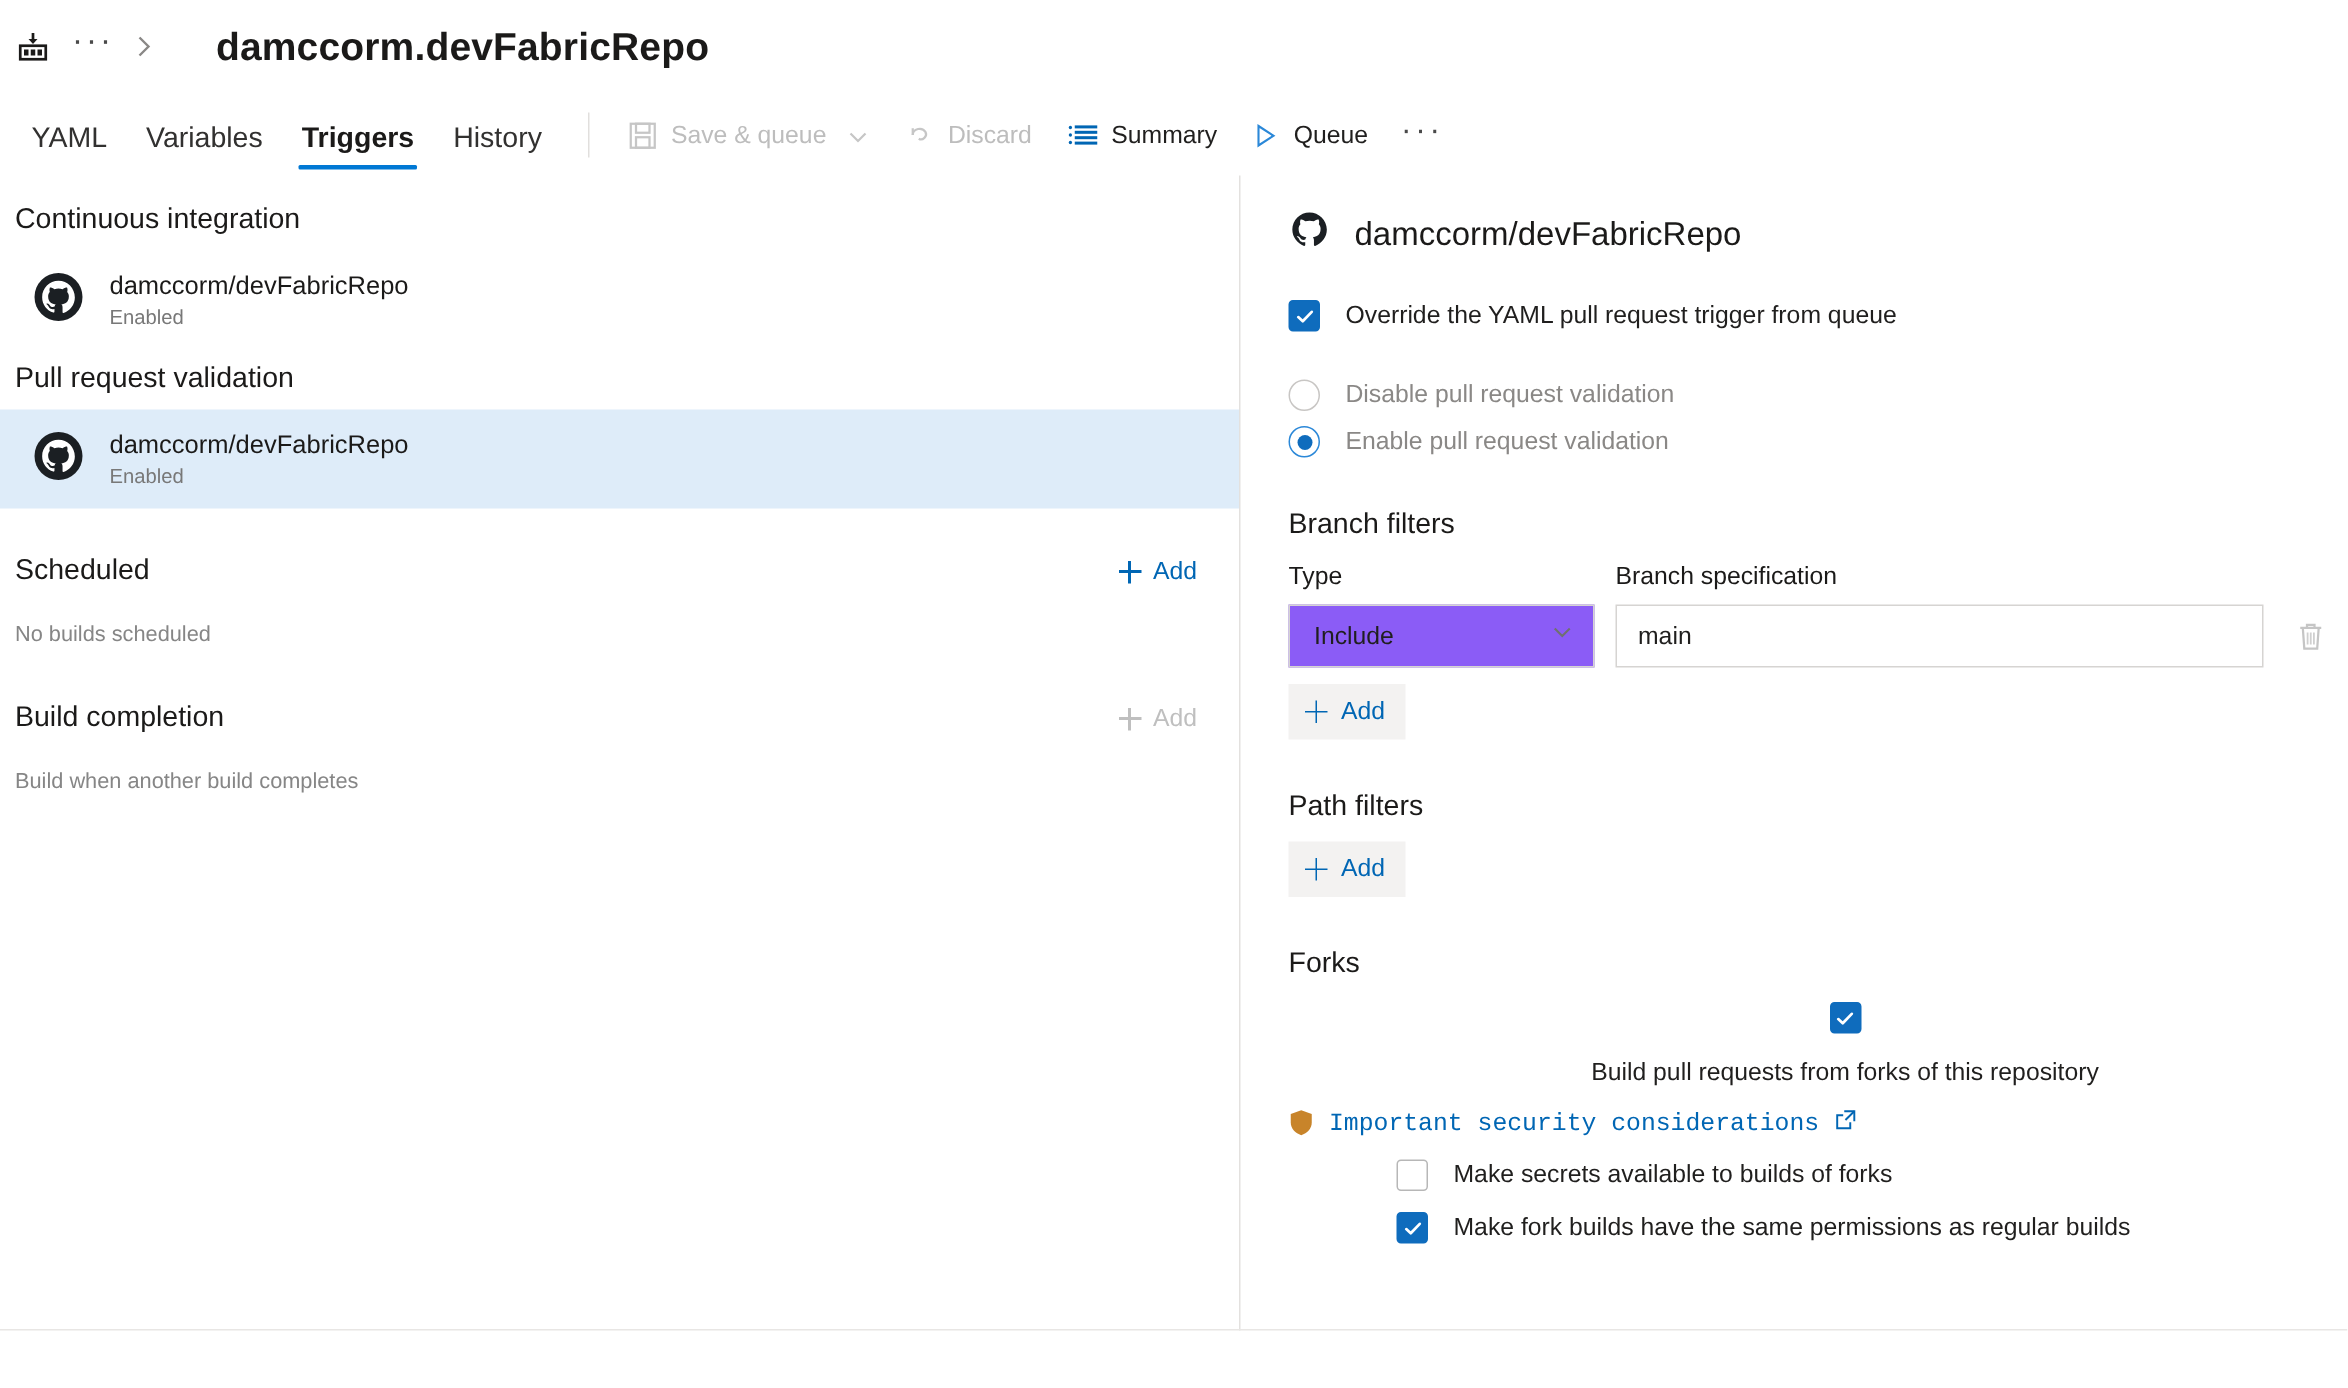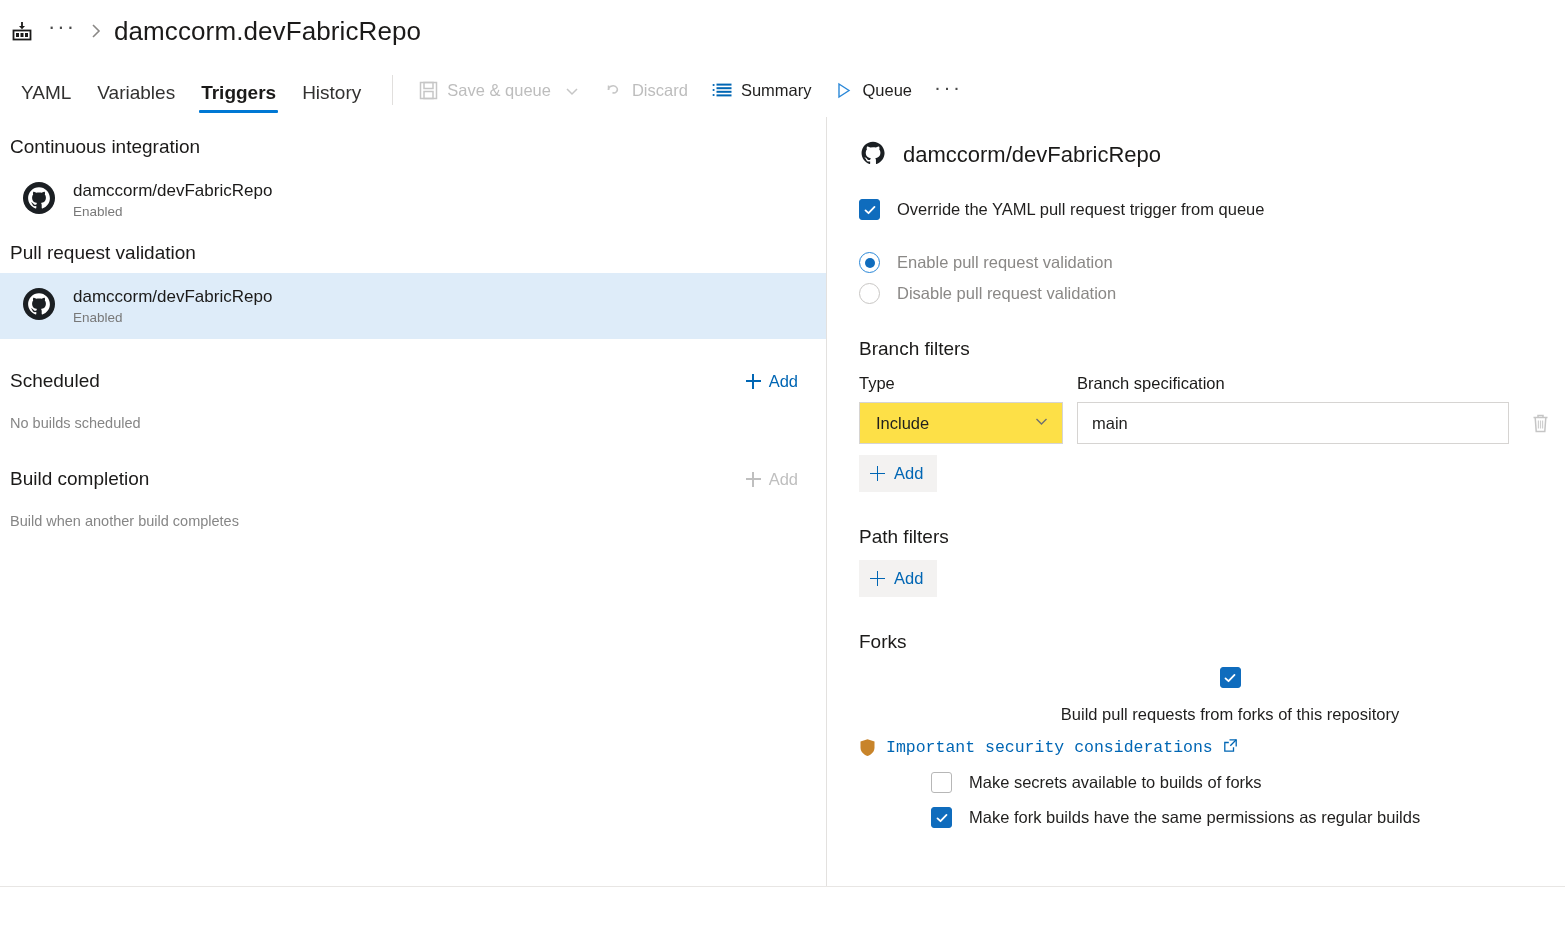--- a/index.html
+++ b/index.html
@@ -32,23 +32,23 @@
     padding: 0 12px 8px 12px;
     line-height: 1;
   }
   .bc-chevron {
     color: #888;
     display: flex; align-items: center;
     padding: 0 4px 0 0;
   }
   .bc-title {
     font-size: 26px;
-    font-weight: 400;
+    font-weight: 700;
     color: #1b1a19;
-    margin-left: 6px;
+    margin-left: 36px;
     letter-spacing: 0.1px;
   }
 
   
   .toolbar {
     display: flex;
     align-items: flex-end;
     height: 55px;
     padding-left: 8px;
     position: relative;
@@ -247,21 +247,21 @@
   .col-spec { flex: 1; max-width: 432px; }
   .field-label {
     font-size: 16.5px;
     color: #1b1a19;
     margin-bottom: 9px;
     display: block;
   }
   .select-box {
     height: 42px;
     border: 1px solid #d6d4d2;
-    background: #fde047;
+    background: #8b5cf6;
     display: flex;
     align-items: center;
     justify-content: space-between;
     padding: 0 12px 0 16px;
     font-size: 16.5px;
     color: #201f1e;
     cursor: pointer;
   }
   .text-box {
     height: 42px;
@@ -482,29 +482,29 @@
         <svg width="14" height="14" viewBox="0 0 14 14" aria-hidden="true">
           <path d="M2.5 7.4 L5.5 10.2 L11.5 3.9" stroke="#ffffff" stroke-width="1.8" fill="none" stroke-linecap="round" stroke-linejoin="round"></path>
         </svg>
       </span>
       <span class="lbl">Override the YAML pull request trigger from queue</span>
     </div>
 
     <div style="height:18px;"></div>
 
     <div class="radio-row">
+      <span class="rd off"></span>
+      <span class="lbl">Disable pull request validation</span>
+    </div>
+
+    <div class="radio-row">
       <span class="rd on">
         <span class="dot"></span>
       </span>
       <span class="lbl">Enable pull request validation</span>
-    </div>
-
-    <div class="radio-row">
-      <span class="rd off"></span>
-      <span class="lbl">Disable pull request validation</span>
     </div>
 
     <div class="group-title">Branch filters</div>
 
     <div class="filter-grid">
       <div class="col-type">
         <span class="field-label">Type</span>
         <div class="select-box">
           <span>Include</span>
           <span>

